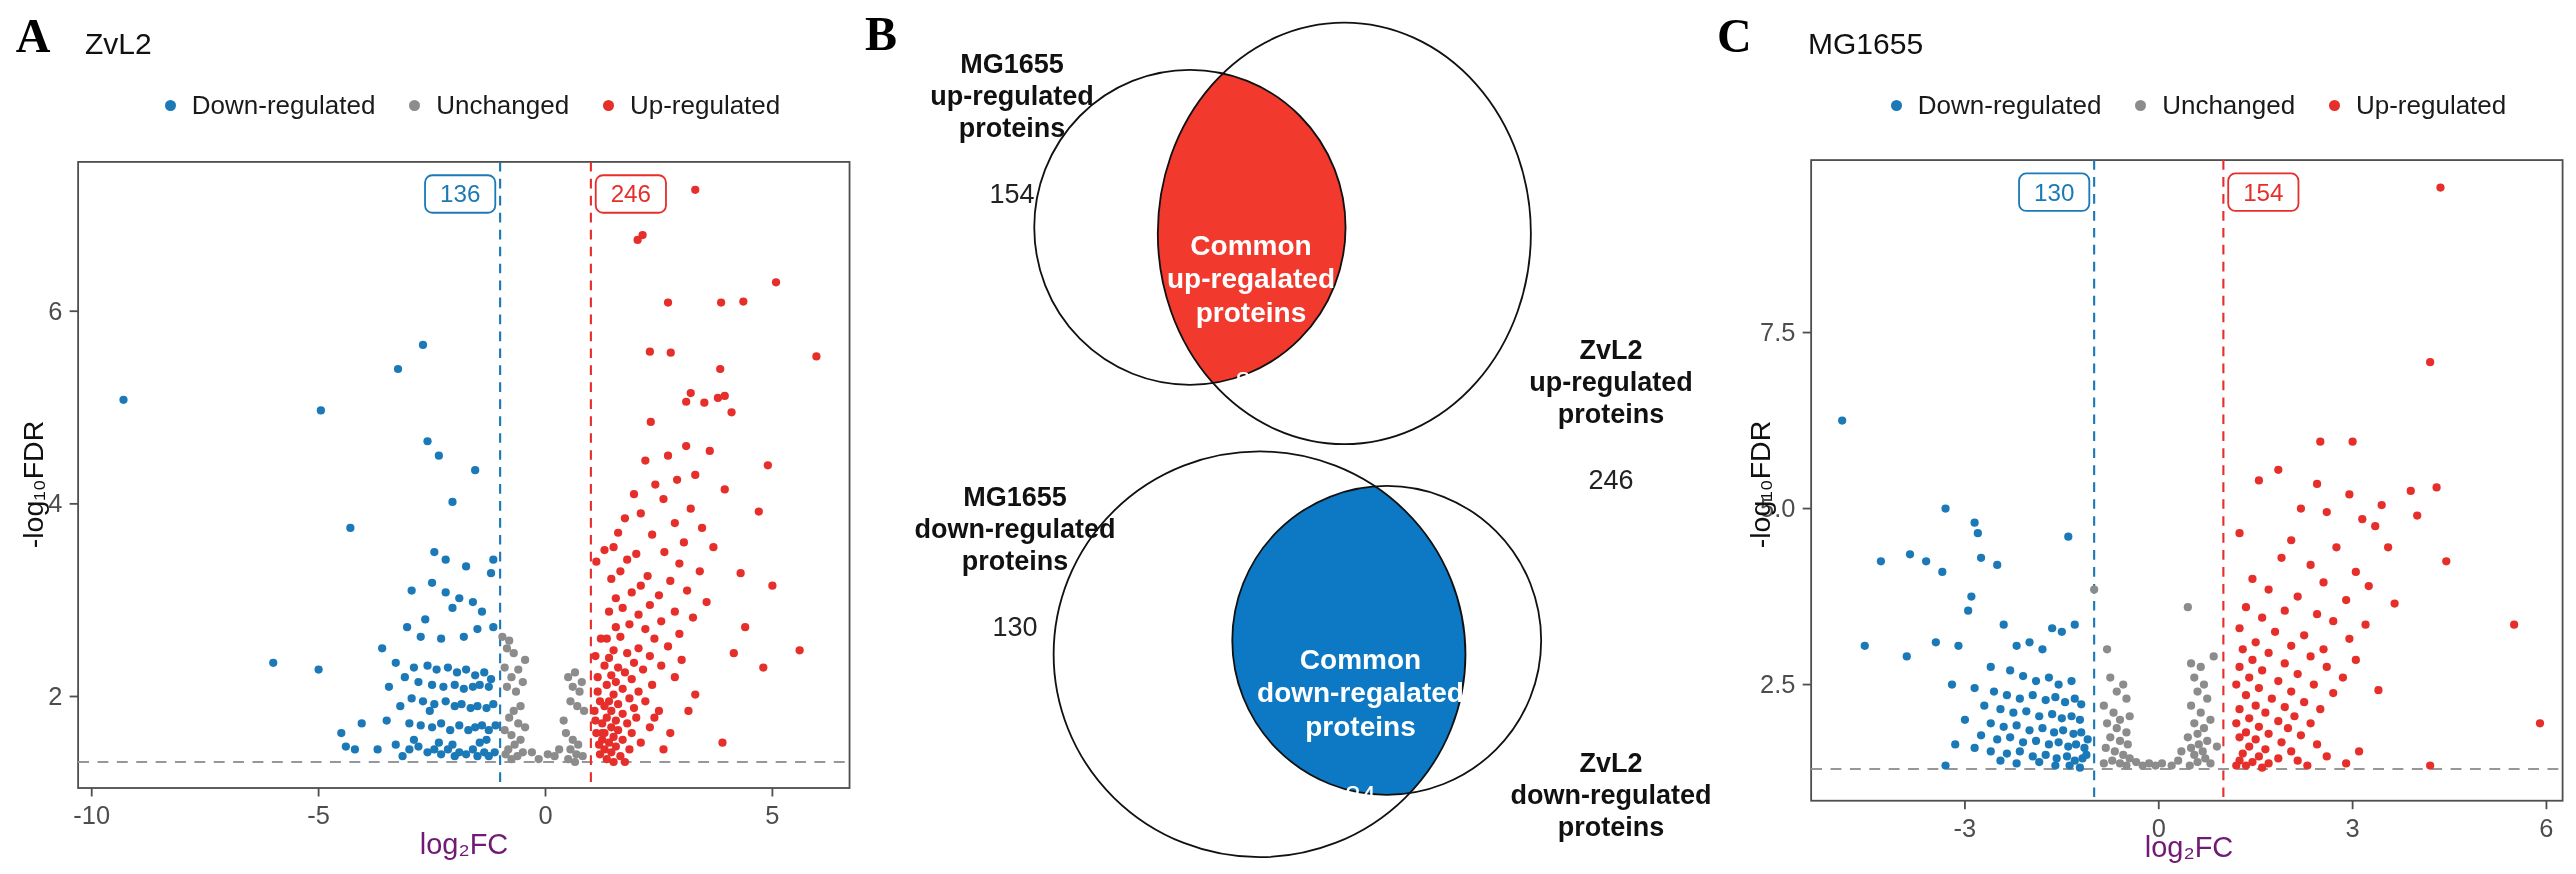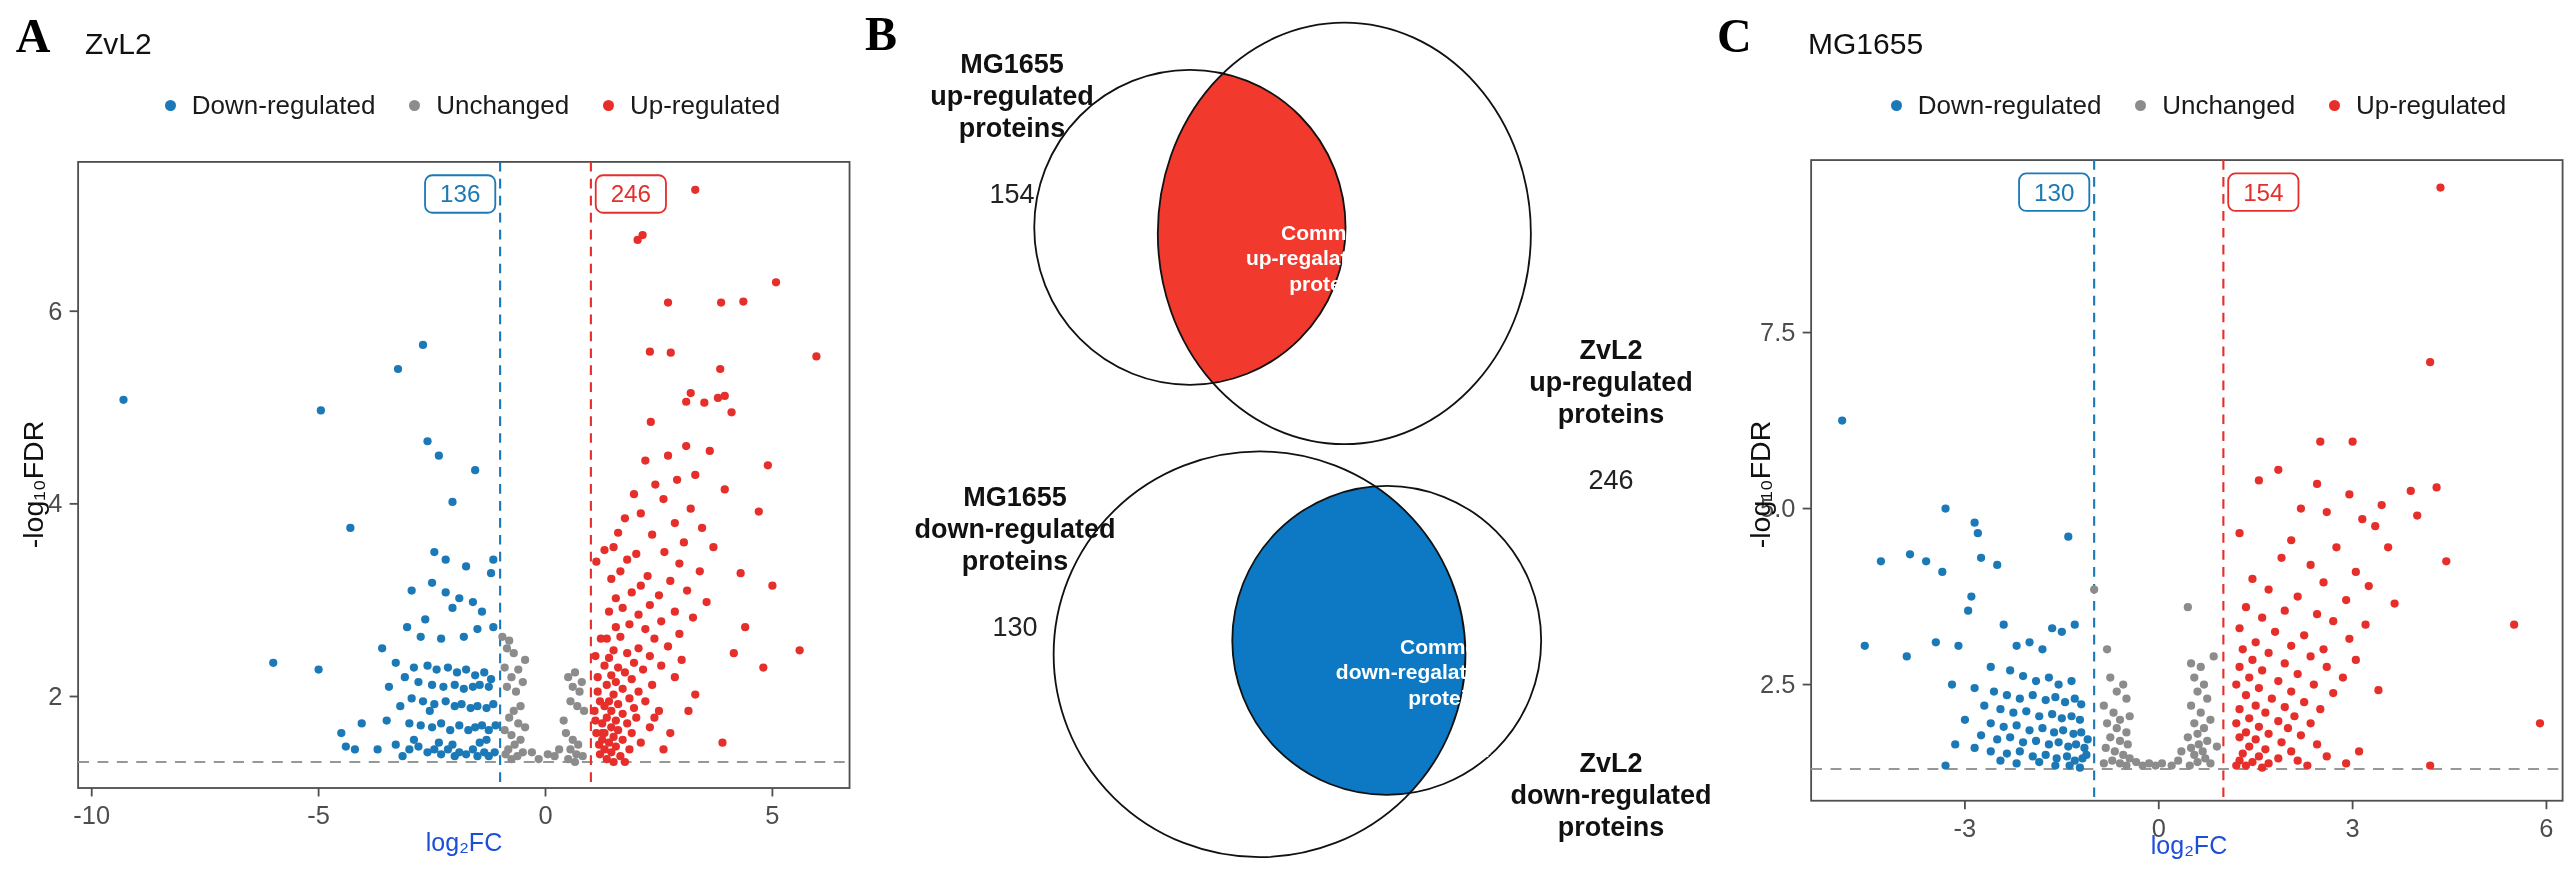--- a/index.html
+++ b/index.html
@@ -5,27 +5,27 @@
   html,body{margin:0;padding:0;background:#fff;}
   #figure{position:relative;width:2576px;height:875px;background:#ffffff;overflow:hidden;
           font-family:"Liberation Sans","DejaVu Sans",sans-serif;color:#1a1a1a;}
   .panel-letter{position:absolute;font-family:"Liberation Serif","DejaVu Serif",serif;
                 font-weight:bold;font-size:48px;line-height:1;color:#000;}
   .panel-title{position:absolute;font-size:30px;color:#111;}
   .legend{position:absolute;display:flex;align-items:center;gap:34px;font-size:26px;color:#1a1a1a;}
   .legend-item{display:flex;align-items:center;gap:15.8px;}
   .legend-dot{width:11px;height:11px;border-radius:50%;display:inline-block;}
   svg{position:absolute;}
-  .xtitle{position:absolute;width:242px;text-align:center;font-size:25px;color:#1d4ed8;}
+  .xtitle{position:absolute;width:242px;text-align:center;font-size:29px;color:#701a75;}
   .ytitle{position:absolute;width:242px;text-align:center;font-size:28.5px;color:#111;
           transform:rotate(-90deg);}
   .venn-label{position:absolute;text-align:center;font-size:27px;font-weight:bold;
               color:#111;line-height:1.18;white-space:pre-line;}
   .venn-label .count{font-weight:normal;color:#222;margin-top:2.4px;}
-  .venn-center{position:absolute;text-align:right;font-size:21px;font-weight:bold;
+  .venn-center{position:absolute;text-align:center;font-size:28px;font-weight:bold;
                color:#fff;line-height:1.2;white-space:pre-line;}
   .venn-center .count{font-weight:normal;margin-top:2.4px;}
 </style>
 </head>
 <body>
 
 <div id="figure">
 
   <div class="panel-letter" style="left:15.8px;top:12px;">A</div>
   <div class="panel-title" style="left:85px;top:27px;">ZvL2</div>

